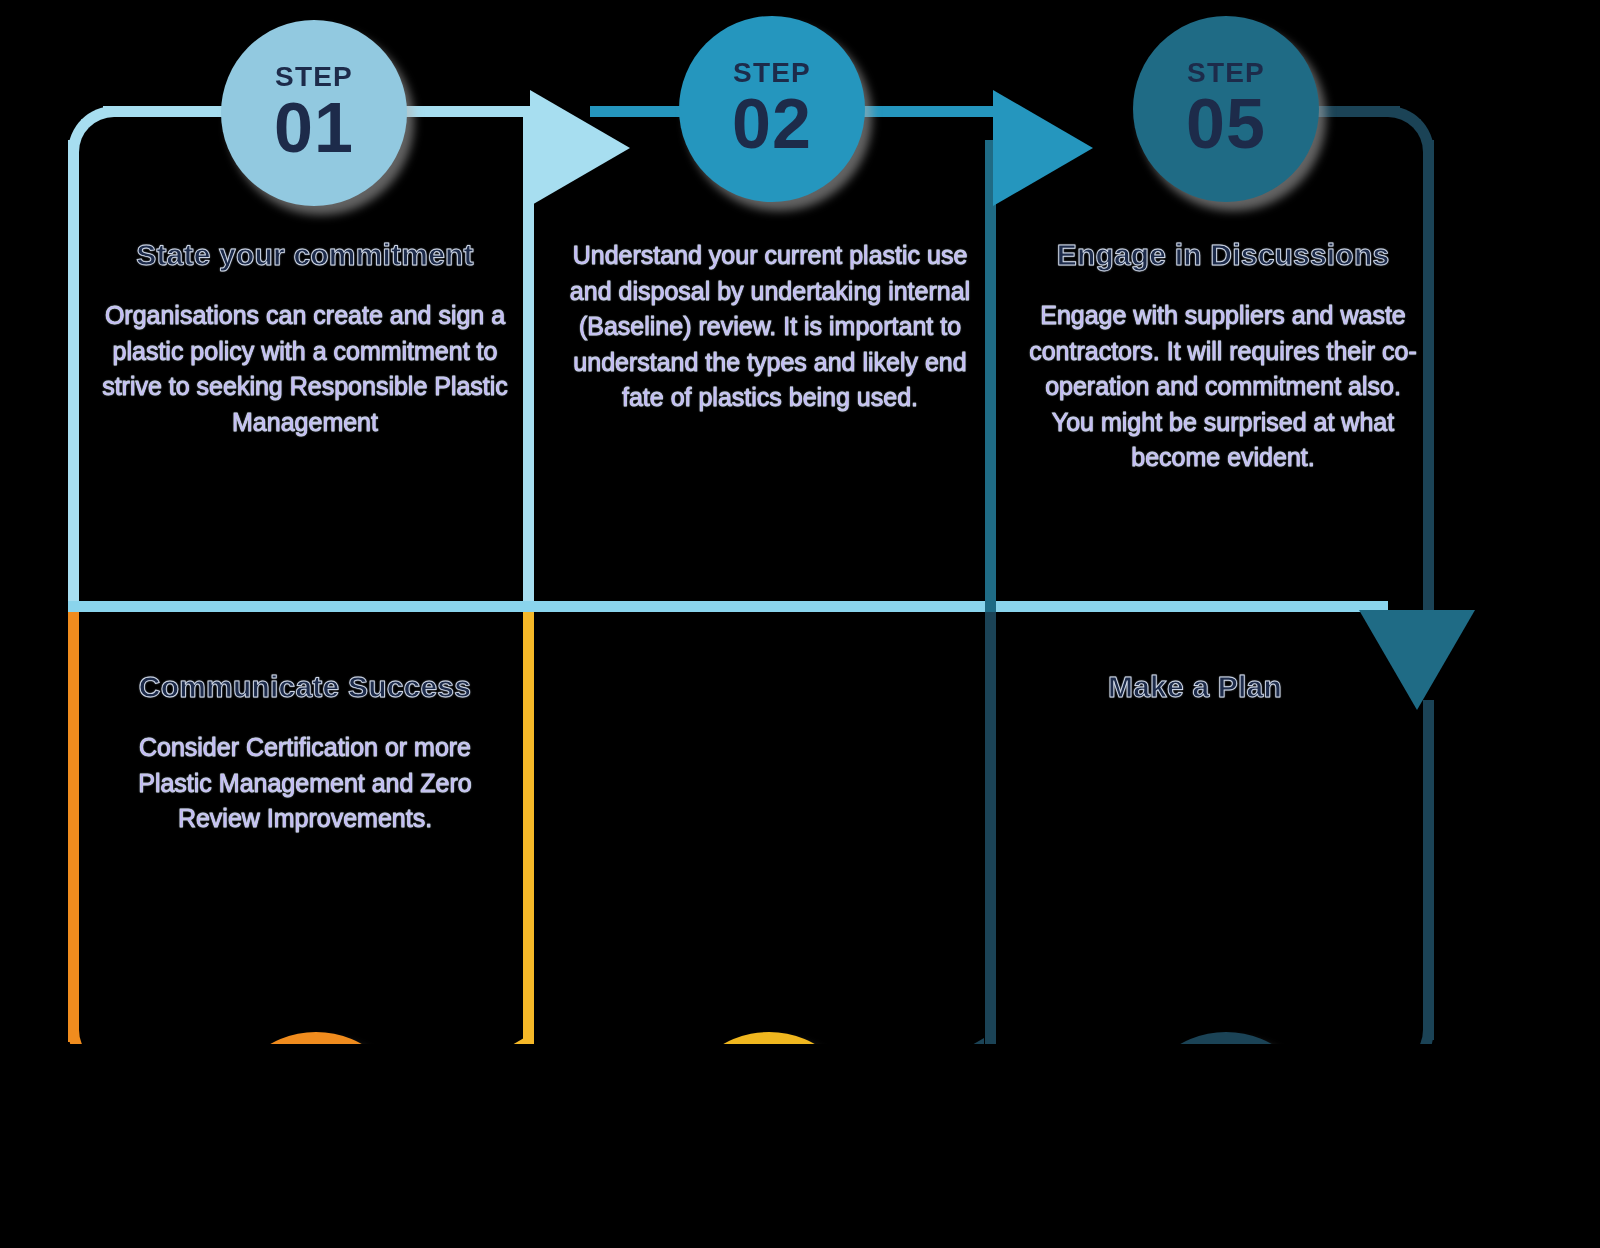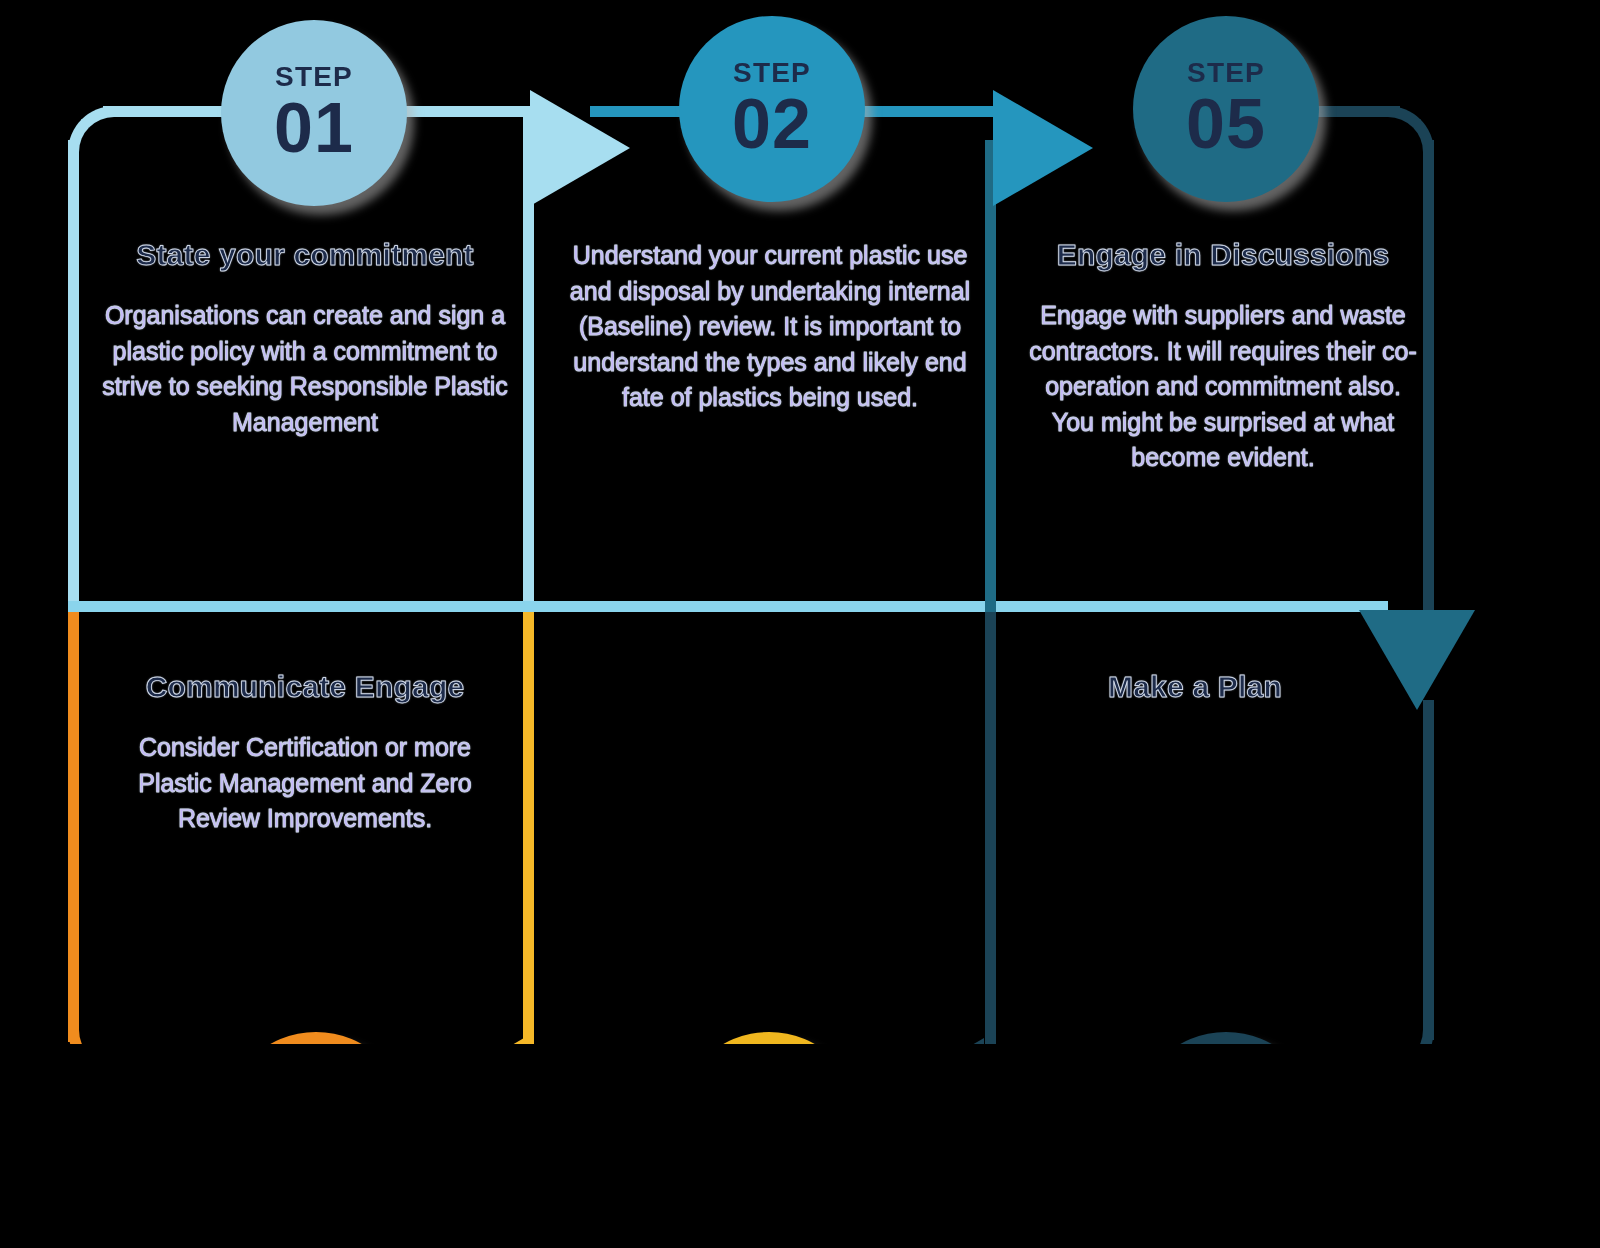--- a/index.html
+++ b/index.html
@@ -183,21 +183,21 @@
   <div class="panel" style="left:545px; top:238px; width:450px;">
     <p class="panel-body">Understand your current plastic use and disposal by undertaking internal (Baseline) review. It is important to understand the types and likely end fate of plastics being used.</p>
   </div>
 
   <div class="panel" style="left:1008px; top:238px; width:430px;">
     <h2 class="panel-title">Engage in Discussions</h2>
     <p class="panel-body">Engage with suppliers and waste contractors. It will requires their co-operation and commitment also. You might be surprised at what become evident.</p>
   </div>
 
   <div class="panel" style="left:85px; top:670px; width:440px;">
-    <h2 class="panel-title">Communicate Engage</h2>
+    <h2 class="panel-title">Communicate Success</h2>
     <p class="panel-body">Consider Certification or more Plastic Management and Zero Review Improvements.</p>
   </div>
 
 
   <div class="panel" style="left:980px; top:670px; width:430px;">
     <h2 class="panel-title">Make a Plan</h2>
   </div>
 
 </div>
 

